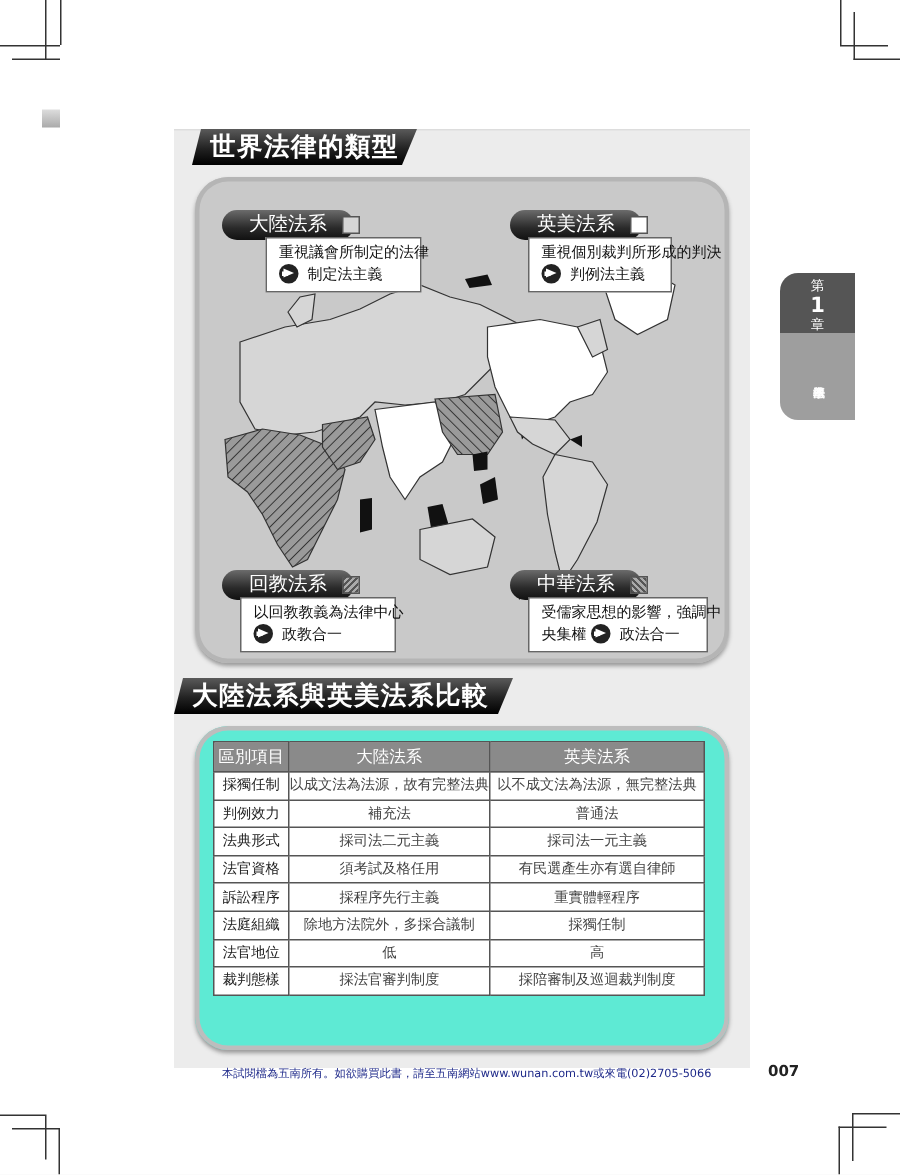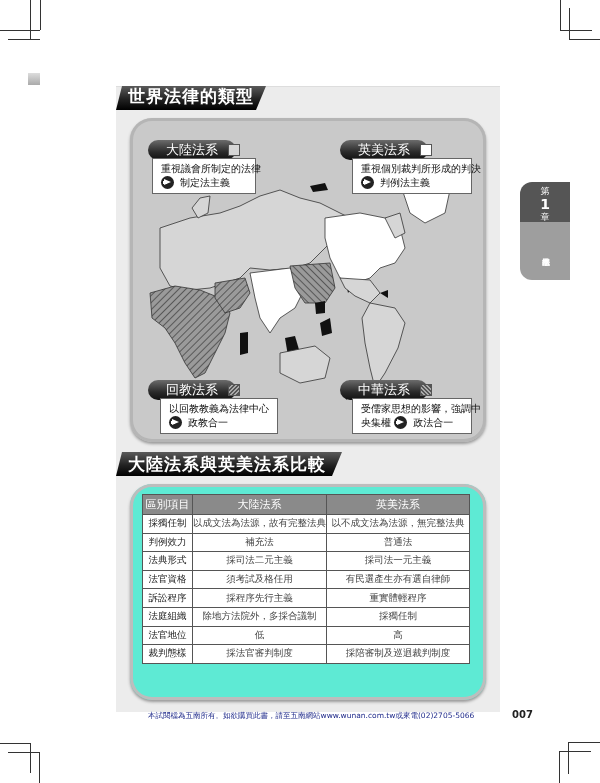--- a/index.html
+++ b/index.html
@@ -9,21 +9,21 @@
     
     .crop { position: absolute; background: #333; }
 
     .marker-left { position: absolute; left: 28px; top: 73px; width: 12px; height: 12px; background: linear-gradient(#ddd, #aaa); }
 
     
     .page-panel { position: absolute; left: 116px; top: 86px; width: 384px; height: 626px; background: #ececec; border-top: 1px solid #ddd; }
 
     
     .section-title { position: absolute; height: 24px; background: linear-gradient(180deg, #5a5a5a 0%, #222 55%, #000 100%); color: #fff; font-weight: bold; font-size: 17px; line-height: 24px; padding-left: 12px; letter-spacing: 1px; clip-path: polygon(6px 0, 100% 0, calc(100% - 10px) 100%, 0 100%); }
-    .st-1 { left: 116px; top: 86px; width: 150px; font-family: Liberation Mono, monospace; }
+    .st-1 { left: 128px; top: 86px; width: 150px; }
     .st-2 { left: 116px; top: 452px; width: 226px; }
 
     
     .map-card { position: absolute; left: 130px; top: 118px; width: 356px; height: 324px; border-radius: 22px; background: #c9c9c9; box-shadow: inset 0 0 0 3px #b5b5b5, 0 2px 3px #999; overflow: hidden; }
     .map-svg { position: absolute; left: 0; top: 0; }
 
     .legend { position: absolute; }
     .legend-pill { position: absolute; left: 0; top: 0; height: 20px; padding: 0 18px; border-radius: 10px; background: linear-gradient(180deg, #6b6b6b 0%, #2a2a2a 60%, #111 100%); color: #fff; font-size: 13px; line-height: 20px; white-space: nowrap; }
     .legend-swatch { position: absolute; top: 4px; width: 12px; height: 12px; border: 1px solid #555; }
     .legend-box { position: absolute; top: 18px; background: #fff; border: 1px solid #666; font-size: 10px; line-height: 14px; padding: 3px 8px; color: #111; }
@@ -126,39 +126,39 @@
     <path d="M240 185 L265 190 L275 205 L268 230 L255 255 L245 270 L240 250 L235 225 L232 200 Z" fill="#d6d6d6" stroke="#333" stroke-width="0.8"></path>
 
     <path d="M180 68 L195 65 L198 72 L183 74 Z" fill="#111"></path>
     <path d="M95 70 L100 66 L103 72 L97 74 Z" fill="#111"></path>
     <path d="M250 175 L258 172 L258 180 Z" fill="#111"></path>
   </svg>
 
   <div class="legend" style="left:18px;top:22px;">
     <div class="legend-pill">大陸法系</div>
     <div class="legend-swatch" style="left:80px;background:#d6d6d6;"></div>
-    <div class="legend-box" style="left:4px;width:104px;">
+    <div class="legend-box" style="left:29px;width:104px;">
       <div class="line">重視議會所制定的法律</div>
       <div class="line"><span class="arrow-icon"></span><span>制定法主義</span></div>
     </div>
   </div>
 
   <div class="legend" style="left:210px;top:22px;">
     <div class="legend-pill">英美法系</div>
     <div class="legend-swatch" style="left:80px;background:#fff;"></div>
-    <div class="legend-box" style="left:12px;width:120px;">
+    <div class="legend-box" style="left:12px;width:96px;">
       <div class="line">重視個別裁判所形成的判決</div>
       <div class="line"><span class="arrow-icon"></span><span>判例法主義</span></div>
     </div>
   </div>
 
   <div class="legend" style="left:18px;top:262px;">
     <div class="legend-pill">回教法系</div>
     <div class="legend-swatch" style="left:80px;background:repeating-linear-gradient(135deg,#555 0 1.5px,#aaa 1.5px 3px);"></div>
-    <div class="legend-box" style="left:12px;width:118px;">
+    <div class="legend-box" style="left:12px;width:104px;">
       <div class="line">以回教教義為法律中心</div>
       <div class="line"><span class="arrow-icon"></span><span>政教合一</span></div>
     </div>
   </div>
 
   <div class="legend" style="left:210px;top:262px;">
     <div class="legend-pill">中華法系</div>
     <div class="legend-swatch" style="left:80px;background:repeating-linear-gradient(45deg,#555 0 1.5px,#aaa 1.5px 3px);"></div>
     <div class="legend-box" style="left:12px;width:120px;">
       <div class="line">受儒家思想的影響，強調中</div>

